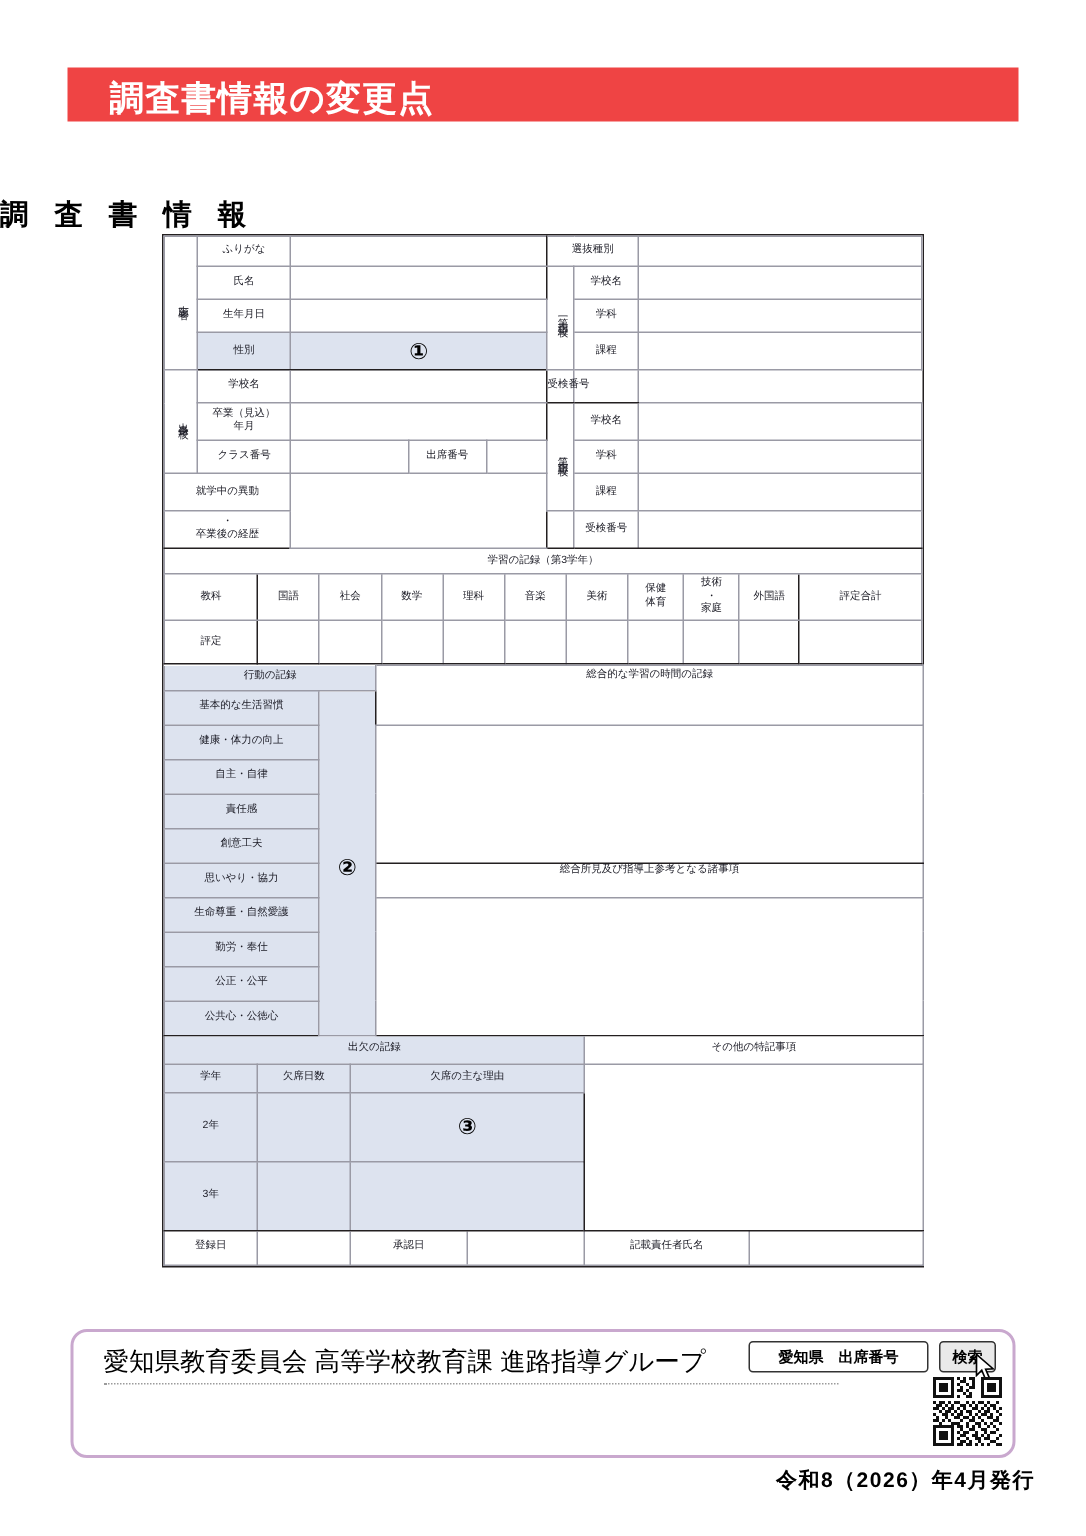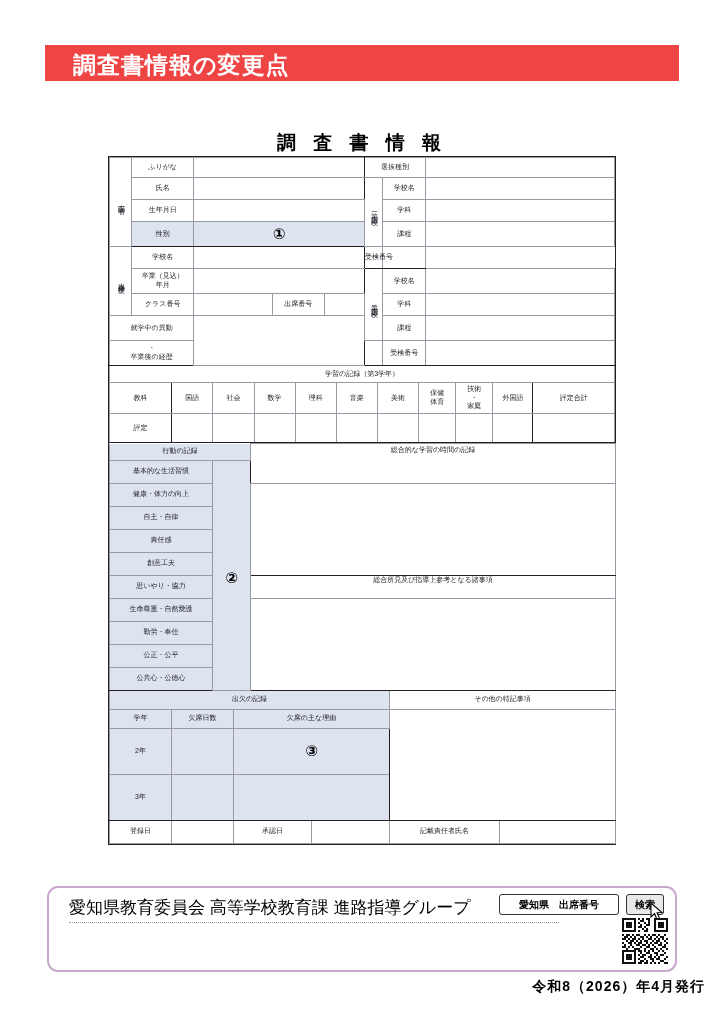--- a/index.html
+++ b/index.html
@@ -29,21 +29,21 @@
 
   .note-line {
     position: absolute; left: 62px; top: 92px; width: 620px;
     font-size: 13.5px; font-weight: bold; color: #000;
     white-space: nowrap;
   }
   .note-line .mark { margin-right: 8px; }
 
   .form-title {
     position: absolute; left: 0; top: 130px; width: 724px;
-    text-align: center; font-size: 19px; font-weight: bold;
+    font-size: 19px; font-weight: bold;
     letter-spacing: 6px;
   }
 
   
   .form {
     position: absolute; left: 108px; top: 156px;
     width: 508px;
     border: 1.3px solid #231f20;
     box-sizing: border-box;
     background: #fff;
@@ -133,21 +133,20 @@
   .qr {
     position: absolute; left: 573px; top: 30px;
     width: 46px; height: 46px;
   }
   .qr svg { display: block; }
 
   .issue {
     position: absolute; left: 0; top: 978px; width: 690px;
     text-align: right; font-size: 14px; font-weight: bold;
     letter-spacing: 1px;
-    padding-left: 15px;
   }
 </style>
 </head>
 <body>
 
 <div class="page">
 
   <div class="title-bar">
     <span class="title-text">調査書情報の変更点</span>
   </div>

